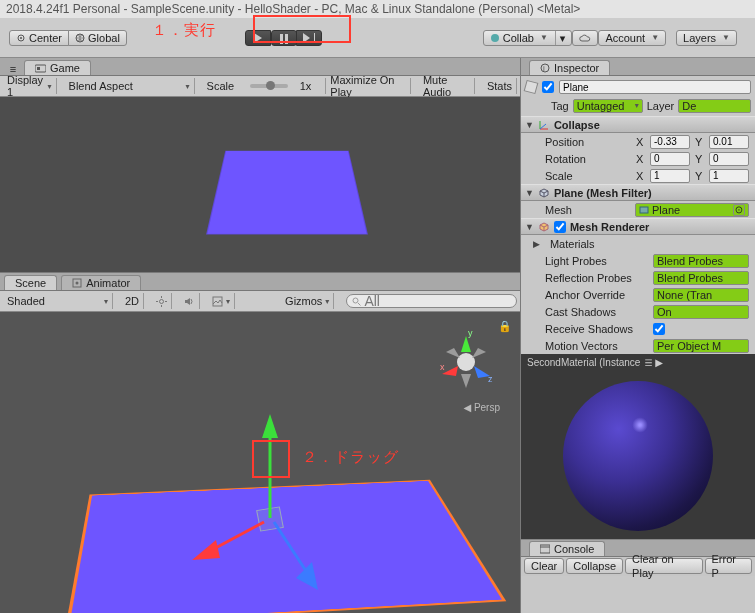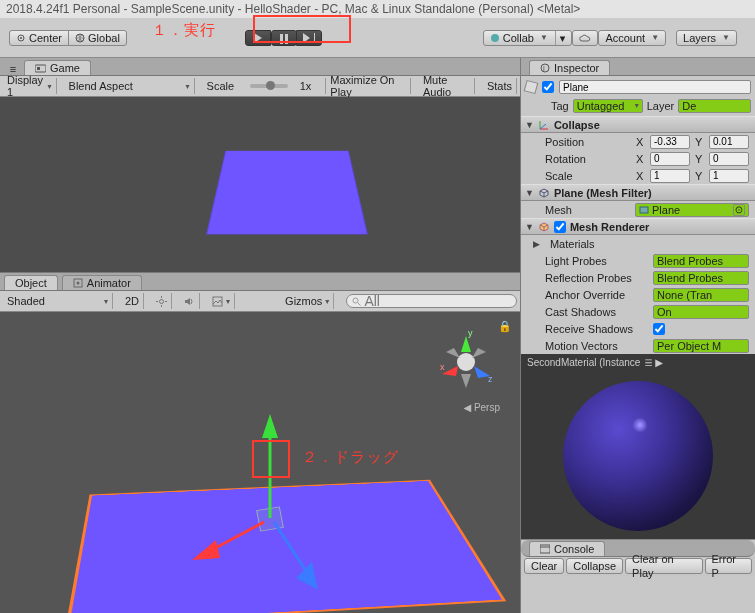--- a/index.html
+++ b/index.html
@@ -61,21 +61,21 @@
   .dot-btn { width:12px; height:12px; border:1px solid #888; border-radius:2px; text-align:center; line-height:9px; font-size:10px; margin-left:auto;}
   .cb { width:12px; height:12px; }
   .cube-ic { width:12px; height:12px; background:#ddd; border:1px solid #888; transform:rotateX(15deg) rotateZ(15deg);}
   .mat-preview { height:185px; background:#393939; position:relative;}
   .mat-lbl { position:absolute; top:3px; left:6px; color:#ccc; font-size:10px;}
   .mat-lbl .bars::before{content:"☰"; font-size:9px; margin-left:4px;}
   .sphere { position:absolute; left:50%; top:55%; transform:translate(-50%,-50%); width:150px; height:150px; border-radius:50%; background:radial-gradient(circle at 37% 32%, #5a4ad0 0%, #3b2f93 38%, #1c1648 72%, #0a0820 100%);}
   .sphere::after{content:"";position:absolute;left:44%;top:22%;width:22px;height:22px;border-radius:50%;background:radial-gradient(closest-side,#9a8dff 10%,transparent 70%);}
   
   .console-strip { height:37px; background:#c6c6c6; border-top:1px solid #888;}
-  .console-tabs { height:17px; display:flex; align-items:flex-end; padding-left:4px; background:#a8a8a8; border-bottom:1px solid #7a7a7a;border-radius:8px;}
+  .console-tabs { height:17px; display:flex; align-items:flex-end; padding-left:4px; background:#a8a8a8; border-bottom:1px solid #7a7a7a;}
   .console-bar { height:18px; display:flex; align-items:center; gap:2px; padding:0 3px;}
   .ic-svg { display:block; }
   .transform-ic{width:12px;height:12px;}
   .search-box{ display:flex; align-items:center; border:1px solid #888; background:#e9e9e9; border-radius:8px; height:14px; padding:0 5px; flex:1; gap:3px; margin-left:4px;}
   .search-box svg{opacity:.6}
   
 </style>
 </head>
 <body>
 
@@ -180,21 +180,21 @@
           <span>Stats</span>
         </div>
     </div>
     <div class="game-vp">
       <div class="plane-game"></div>
     </div>
 
     <div class="scene-area">
       <div class="tab-bar">
         <div class="tab">
-            <span>Object</span>
+            <span>Scene</span>
           </div>
         <div class="tab inactive">
           <svg width="10" height="10">
               <rect x="1" y="1" width="8" height="8" fill="none" stroke="#666"></rect>
               <circle cx="5" cy="5" r="1.5" fill="#666"></circle>
             </svg>
           <span>Animator</span>
         </div>
       </div>
       <div class="sub-toolbar">

